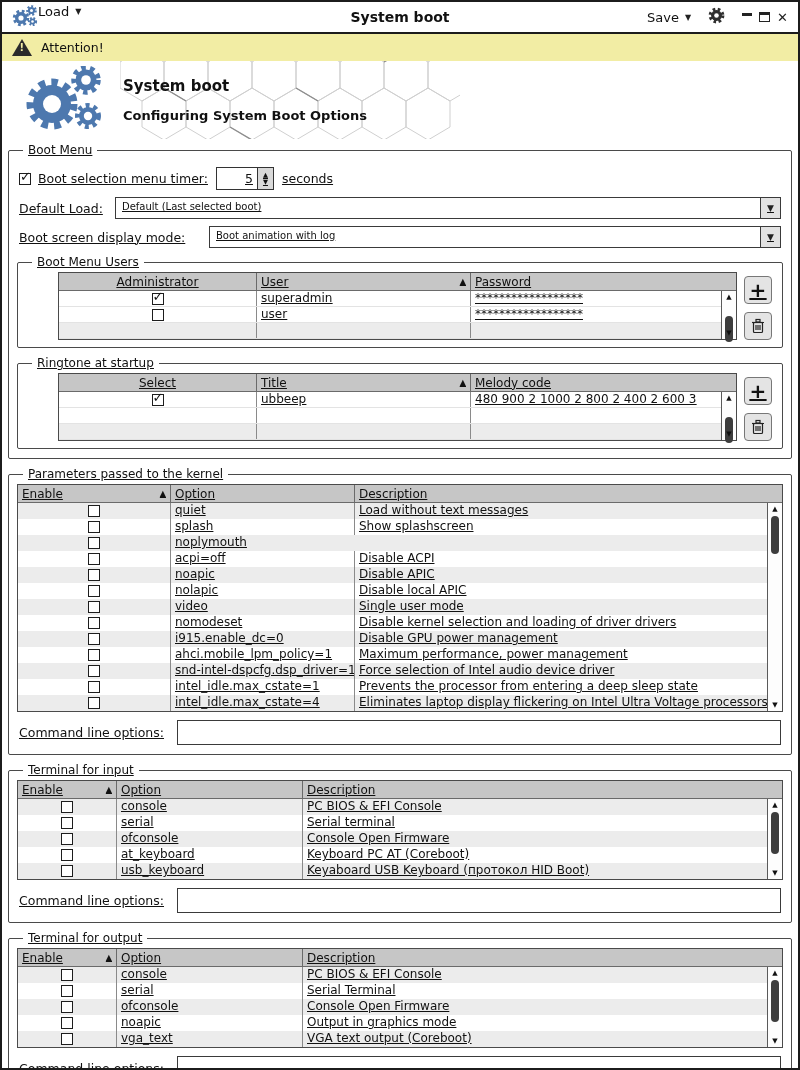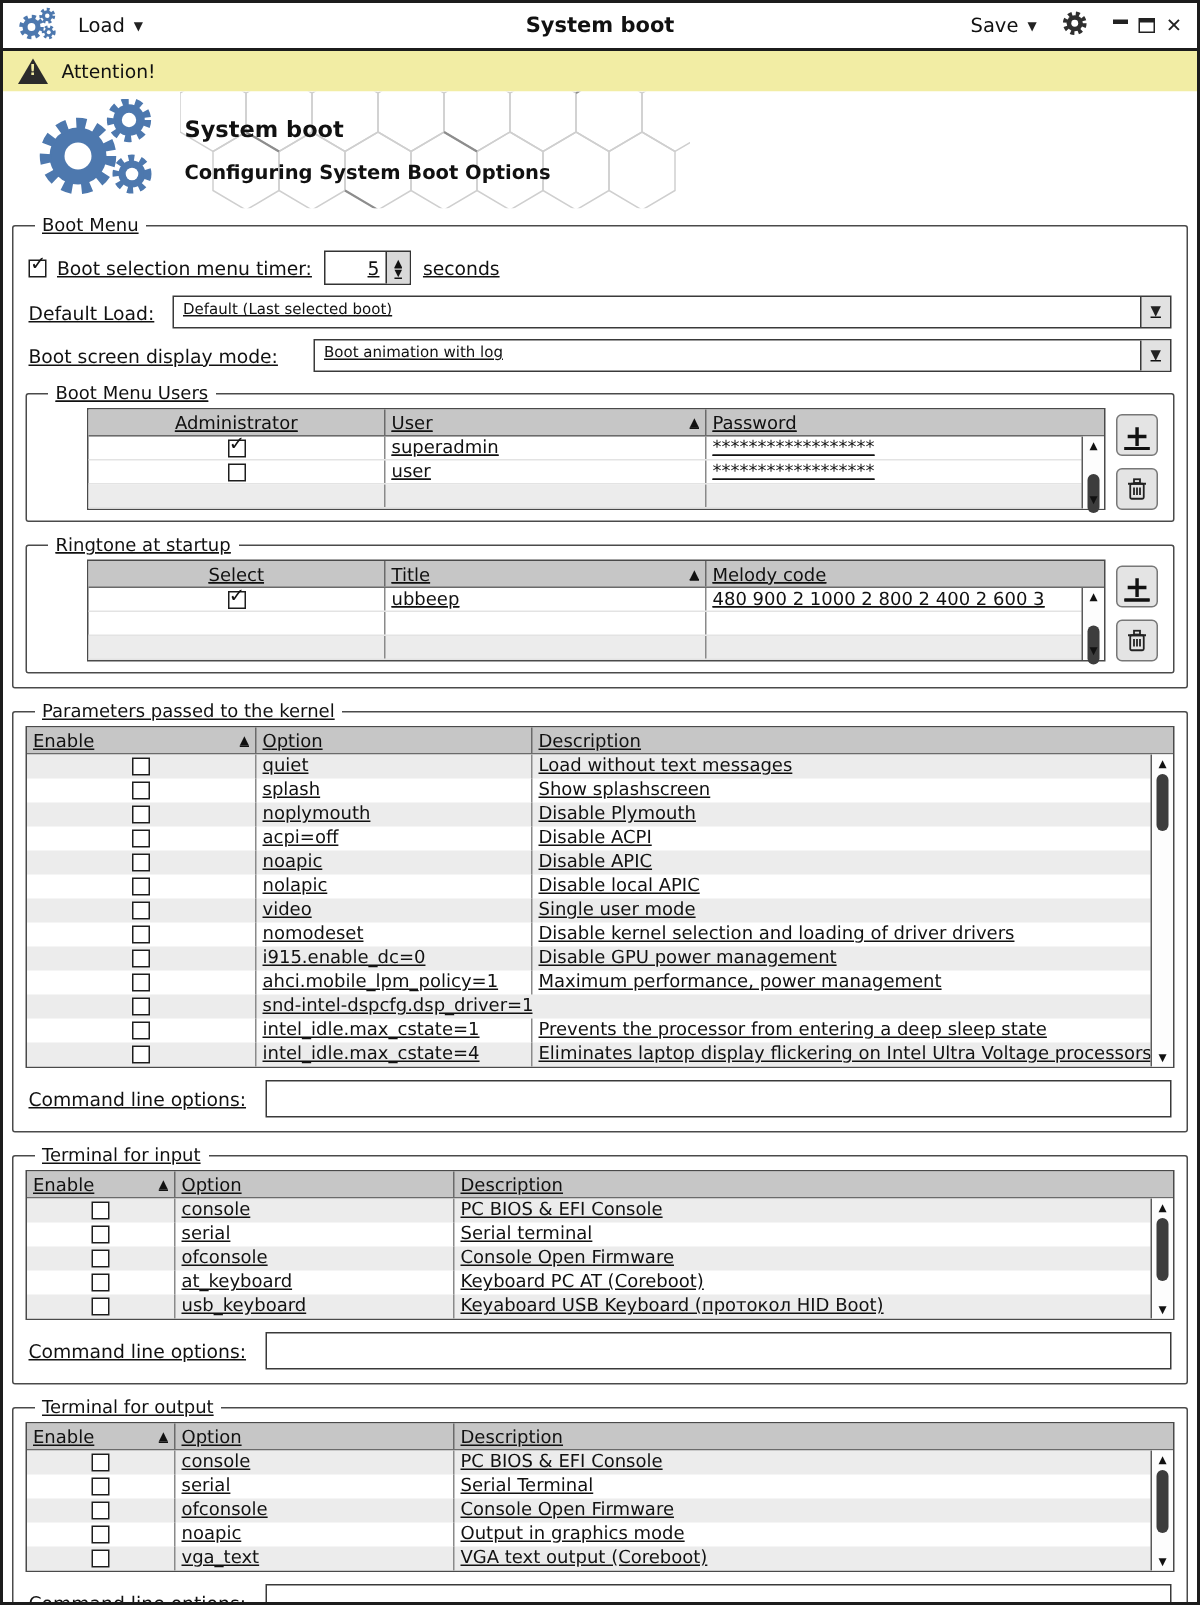--- a/index.html
+++ b/index.html
@@ -2,21 +2,21 @@
 <html><head>
 <meta charset="utf-8">
 <style>
   * { box-sizing: border-box; margin: 0; padding: 0; }
   html,body { width:800px; height:1070px; background:#fff; }
   body { font-family:"DejaVu Sans", sans-serif; font-size:12px; color:#111; }
   .window { width:800px; height:1070px; border:2px solid #1c1c1c; background:#fff; display:flex; flex-direction:column; overflow:hidden; }
 
   
   .titlebar { height:32px; border-bottom:2px solid #1c1c1c; display:flex; align-items:center; padding:0 10px; background:#fff; position:relative; flex:0 0 auto; }
-  .tb-left { display:flex; align-items:center; gap:14px; }
+  .tb-left { display:flex; align-items:flex-start; }
   .tb-title { position:absolute; left:0; right:0; text-align:center; font-weight:bold; font-size:14px; pointer-events:none; }
   .tb-right { margin-left:auto; display:flex; align-items:center; gap:16px; z-index:2; }
   .menu-btn { display:flex; align-items:center; gap:6px; font-size:13px; cursor:default; }
   .menu-arrow { font-size:8px; color:#222; }
   .winctl { display:flex; align-items:center; gap:7px; }
   .minico { width:10px; height:3px; background:#222; display:inline-block; margin-top:-6px; }
   .maxico { width:11px; height:10px; border:1.5px solid #222; border-top:3px solid #222; display:inline-block; }
   .closeico { font-size:13px; color:#222; line-height:1; }
 
   
@@ -387,21 +387,20 @@
               </div>
               <div class="td">splash</div>
               <div class="td">Show splashscreen</div>
             </div>
 
             <div class="trow">
               <div class="td cen">
                 <span class="cbx"></span>
               </div>
               <div class="td">noplymouth</div>
-              <div class="td">Disable Plymouth</div>
             </div>
 
             <div class="trow">
               <div class="td cen">
                 <span class="cbx"></span>
               </div>
               <div class="td">acpi=off</div>
               <div class="td">Disable ACPI</div>
             </div>
 
@@ -451,20 +450,21 @@
               </div>
               <div class="td">ahci.mobile_lpm_policy=1</div>
               <div class="td">Maximum performance, power management</div>
             </div>
 
             <div class="trow">
               <div class="td cen">
                 <span class="cbx"></span>
               </div>
               <div class="td">snd-intel-dspcfg.dsp_driver=1</div>
+              <div class="td">Force selection of Intel audio device driver</div>
             </div>
 
             <div class="trow">
               <div class="td cen">
                 <span class="cbx"></span>
               </div>
               <div class="td">intel_idle.max_cstate=1</div>
               <div class="td">Prevents the processor from entering a deep sleep state</div>
             </div>
 

